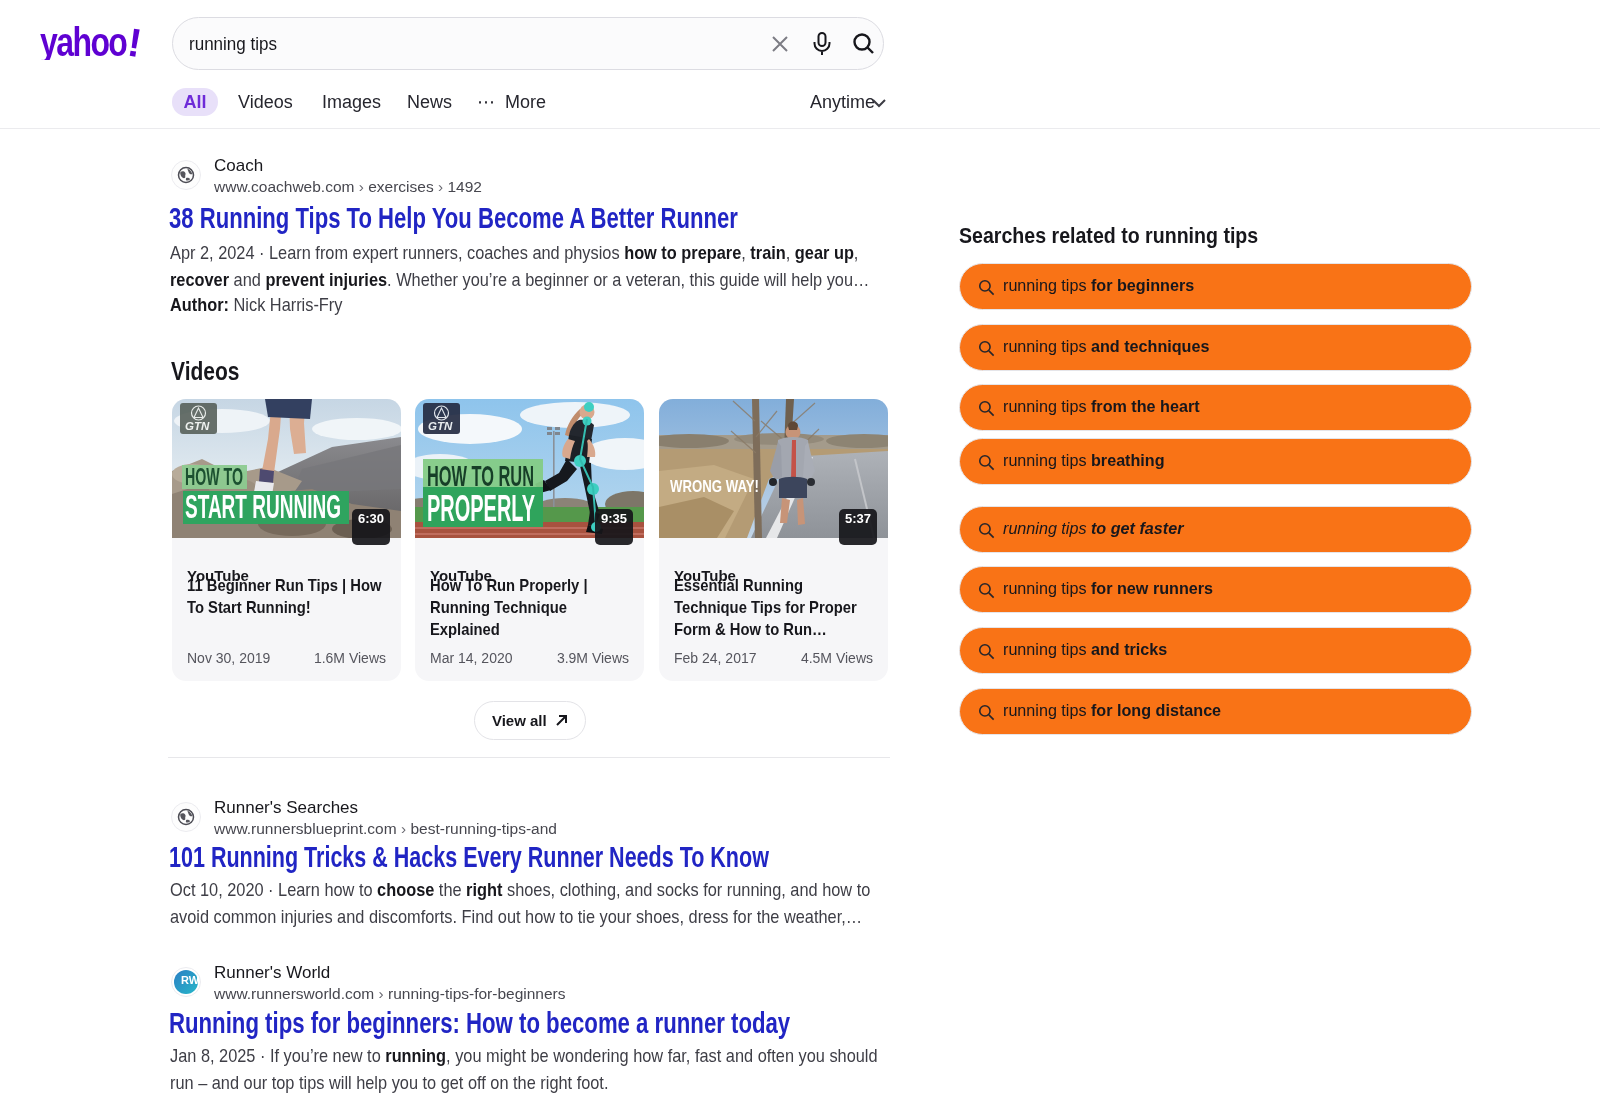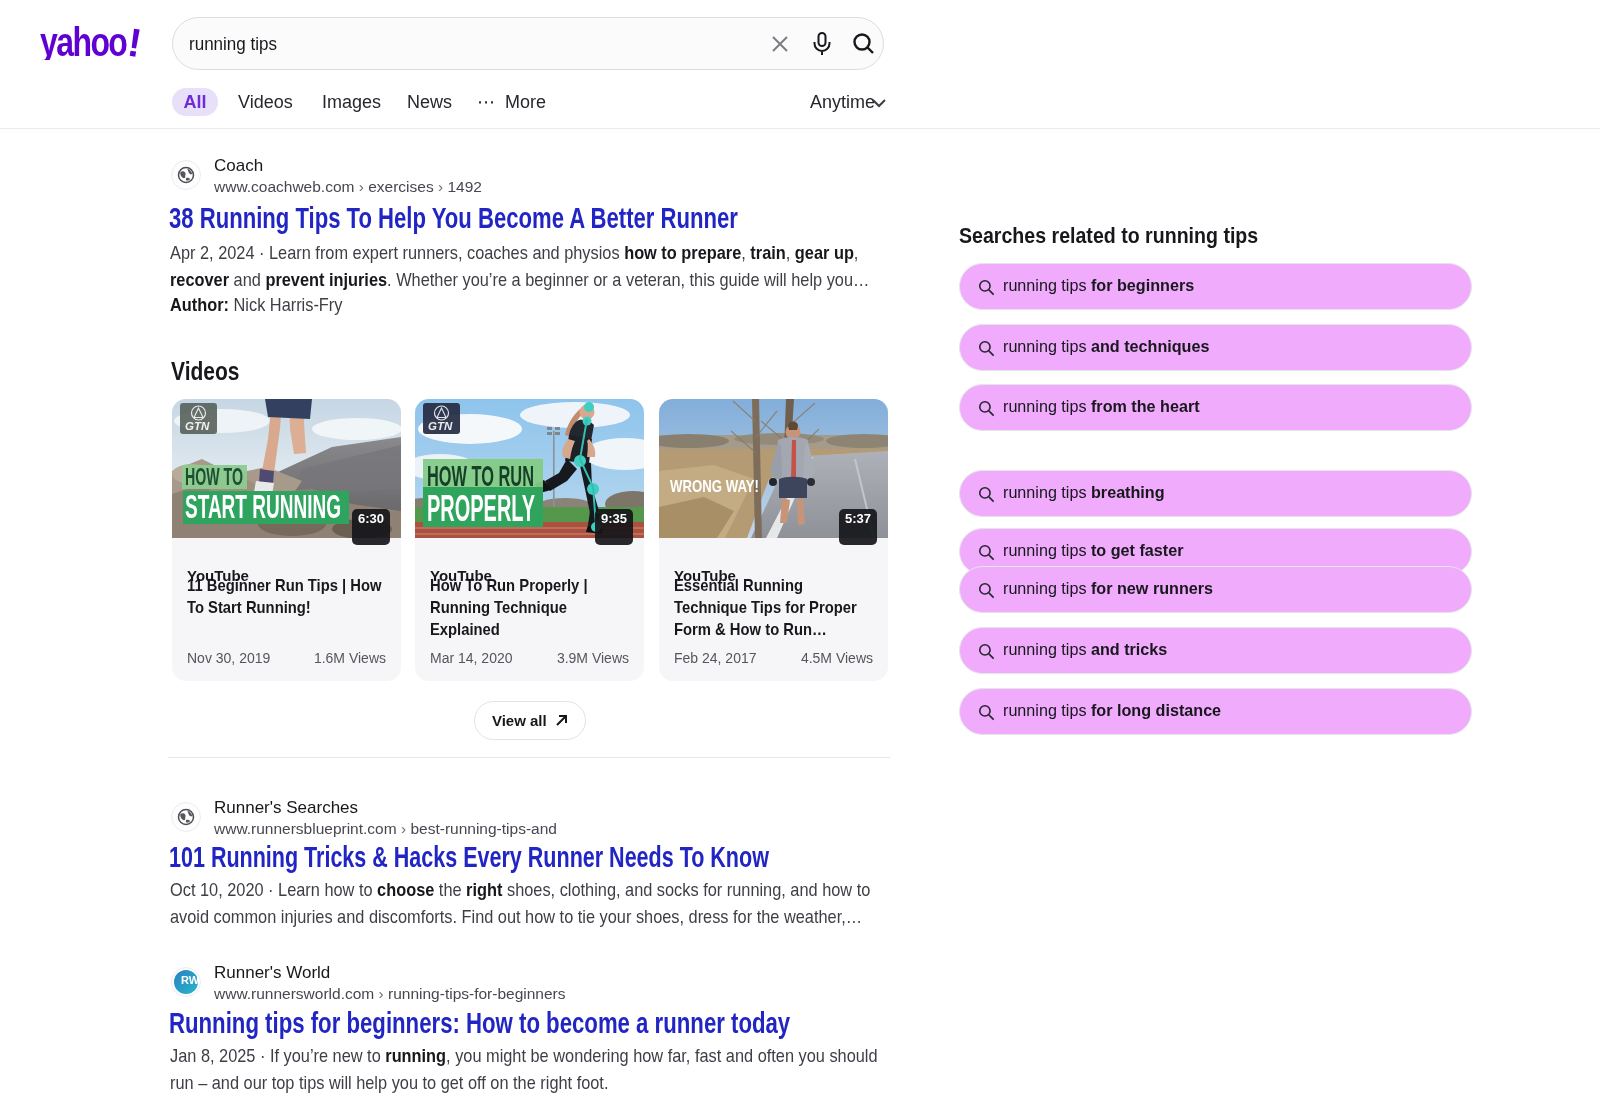--- a/index.html
+++ b/index.html
@@ -33,21 +33,21 @@
   .vyt { position:absolute; left:15px; top:168px; font-size:15px; font-weight:bold; color:#17171c; }
   .vtitle { position:absolute; left:15px; top:176px; font-size:17px; line-height:22px; font-weight:bold; color:#17171c; white-space:nowrap; transform:scaleX(0.87); transform-origin:0 0; }
   .vmeta { position:absolute; left:15px; top:251px; font-size:14px; color:#55555d; }
   .vviews { position:absolute; right:15px; top:251px; font-size:14px; color:#55555d; }
 
   #viewall { left:474px; top:701px; width:112px; height:39px; border:1px solid #e3e3e7; border-radius:20px; background:#fff; text-align:center; line-height:37px; font-size:15px; font-weight:bold; color:#17171c; }
   #divider-mid { left:168px; top:757px; width:722px; height:1px; background:#e7e7ea; }
 
   
   #rel-h { left:959px; top:223px; font-size:22px; font-weight:bold; color:#17171c; transform:scaleX(0.89); transform-origin:0 0; white-space:nowrap; }
-  .pill { position:absolute; left:959px; width:513px; height:47px; background:#f0abfc; border:1px solid #e5e5e9; border-radius:24px; }
+  .pill { position:absolute; left:959px; width:513px; height:47px; background:#f97316; border:1px solid #e5e5e9; border-radius:24px; }
   .pill .ptext { position:absolute; left:43px; top:12px; font-size:17px; color:#17171c; white-space:nowrap; transform:scaleX(0.95); transform-origin:0 0; }
   .pill svg { position:absolute; left:17px; top:14px; }
 </style>
 </head>
 <body>
 
 <div class="abs" id="logo">
   <svg width="110" height="34" viewBox="0 0 110 34">
     <g transform="scale(0.78,1)">
         <text x="0" y="30" font-family="Liberation Sans" font-weight="bold" font-size="41" fill="#5f01d2" letter-spacing="-2">yahoo</text>
@@ -314,28 +314,28 @@
     </svg>
     <span class="ptext">running tips <b>and techniques</b></span>
   </div>
 <div class="pill" style="top:384px;">
     <svg width="19" height="19" viewBox="0 0 24 24">
       <circle cx="10" cy="10" r="6.5" fill="none" stroke="#26262c" stroke-width="2"></circle>
       <path d="M15 15 L21 21" stroke="#26262c" stroke-width="2"></path>
     </svg>
     <span class="ptext">running tips <b>from the heart</b></span>
   </div>
-<div class="pill" style="top:470px;">
+<div class="pill" style="top:438px;">
     <svg width="19" height="19" viewBox="0 0 24 24">
       <circle cx="10" cy="10" r="6.5" fill="none" stroke="#26262c" stroke-width="2"></circle>
       <path d="M15 15 L21 21" stroke="#26262c" stroke-width="2"></path>
     </svg>
     <span class="ptext">running tips <b>breathing</b></span>
   </div>
-<div class="pill" style="top:528px;">
+<div class="pill" style="top:506px;font-style:italic;">
     <svg width="19" height="19" viewBox="0 0 24 24">
       <circle cx="10" cy="10" r="6.5" fill="none" stroke="#26262c" stroke-width="2"></circle>
       <path d="M15 15 L21 21" stroke="#26262c" stroke-width="2"></path>
     </svg>
     <span class="ptext">running tips <b>to get faster</b></span>
   </div>
 <div class="pill" style="top:566px;">
     <svg width="19" height="19" viewBox="0 0 24 24">
       <circle cx="10" cy="10" r="6.5" fill="none" stroke="#26262c" stroke-width="2"></circle>
       <path d="M15 15 L21 21" stroke="#26262c" stroke-width="2"></path>

